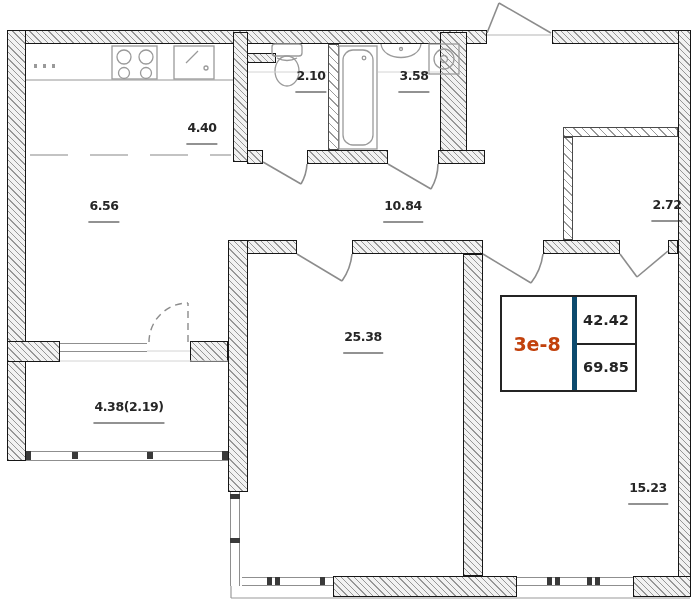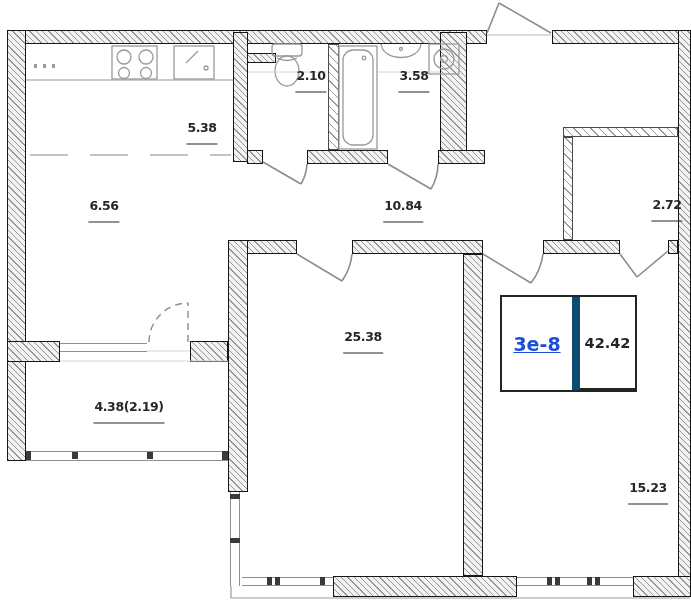--- a/index.html
+++ b/index.html
@@ -14,22 +14,22 @@
         border:1px solid #4a4a4a;}
   .win{position:absolute;box-sizing:border-box;background:#fff;z-index:3;
        border-top:1.5px solid #8f8f8f;border-bottom:1.5px solid #8f8f8f;}
   .win.v{border-top:none;border-bottom:none;border-left:1.5px solid #8f8f8f;border-right:1.5px solid #8f8f8f;}
   #overlay{position:absolute;left:0;top:0;z-index:4;}
   .lbl{position:absolute;z-index:5;transform:translate(-50%,-50%);
        font-size:12.5px;font-weight:600;letter-spacing:-0.4px;color:#262626;
        border-bottom:1.3px solid #262626;padding:0 1px 9px 1px;white-space:nowrap;}
   .stamp{position:absolute;left:500px;top:295px;width:137px;height:97px;z-index:5;
          border:2px solid #242424;background:#fff;display:flex;box-sizing:border-box;}
-  .stamp-left{width:70px;border-right:8px solid #0c4a6e;display:flex;align-items:center;
-         justify-content:center;font-size:19px;font-weight:600;color:#1d4ed8;text-decoration:underline;}
+  .stamp-left{width:70px;border-right:5px solid #0c4a6e;display:flex;align-items:center;
+         justify-content:center;font-size:19px;font-weight:600;color:#c2410c;}
   .stamp-right{flex:1;display:flex;flex-direction:column;}
   .stamp-cell{flex:1;border-bottom:2px solid #242424;display:flex;align-items:center;
          justify-content:center;font-size:14.5px;font-weight:600;color:#242424;}
   .stamp-cell.last{border-bottom:none;}
 </style>
 </head>
 <body>
 
 <div id="plan">
 
@@ -167,30 +167,31 @@
       <rect x="587" y="577" width="5" height="8"></rect>
         <rect x="595" y="577" width="5" height="8"></rect>
     </g>
 
     <g stroke="#9a9a9a" stroke-width="1.2" fill="none">
       <path d="M231 586 V598"></path>
         <path d="M231 598 H690"></path>
     </g>
   </svg>
 
-  <div class="lbl" style="left:202px;top:132px">5.38</div>
+  <div class="lbl" style="left:202px;top:132px">4.40</div>
   <div class="lbl" style="left:311px;top:80px">2.10</div>
   <div class="lbl" style="left:414px;top:80px">3.58</div>
   <div class="lbl" style="left:104px;top:210px">6.56</div>
   <div class="lbl" style="left:403px;top:210px">10.84</div>
   <div class="lbl" style="left:667px;top:209px">2.72</div>
   <div class="lbl" style="left:363px;top:341px">25.38</div>
   <div class="lbl" style="left:129px;top:411px">4.38(2.19)</div>
   <div class="lbl" style="left:648px;top:492px">15.23</div>
 
   <div class="stamp">
     <div class="stamp-left">3е-8</div>
     <div class="stamp-right">
       <div class="stamp-cell">42.42</div>
+      <div class="stamp-cell last">69.85</div>
     </div>
   </div>
 
 </div>
 
 </body></html>

